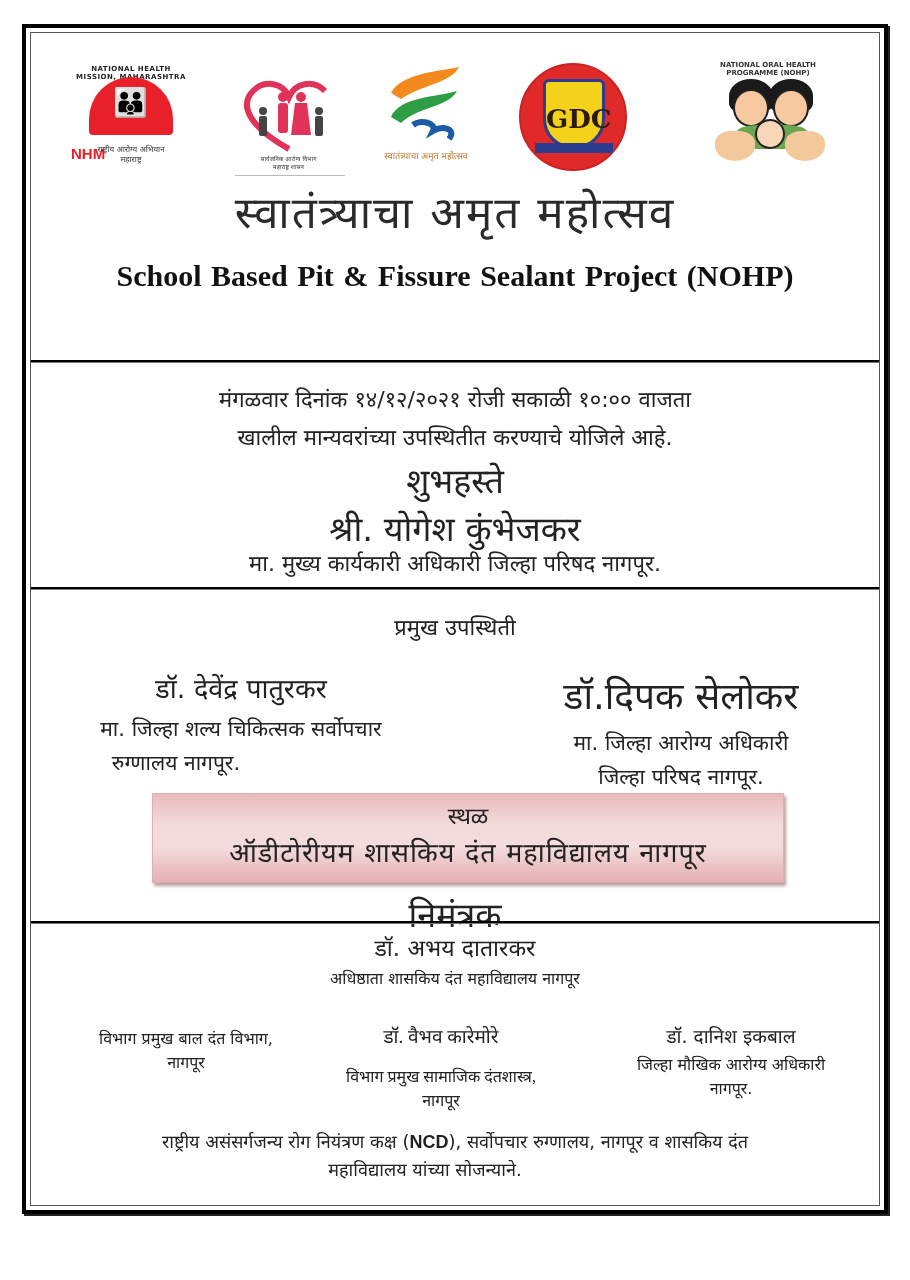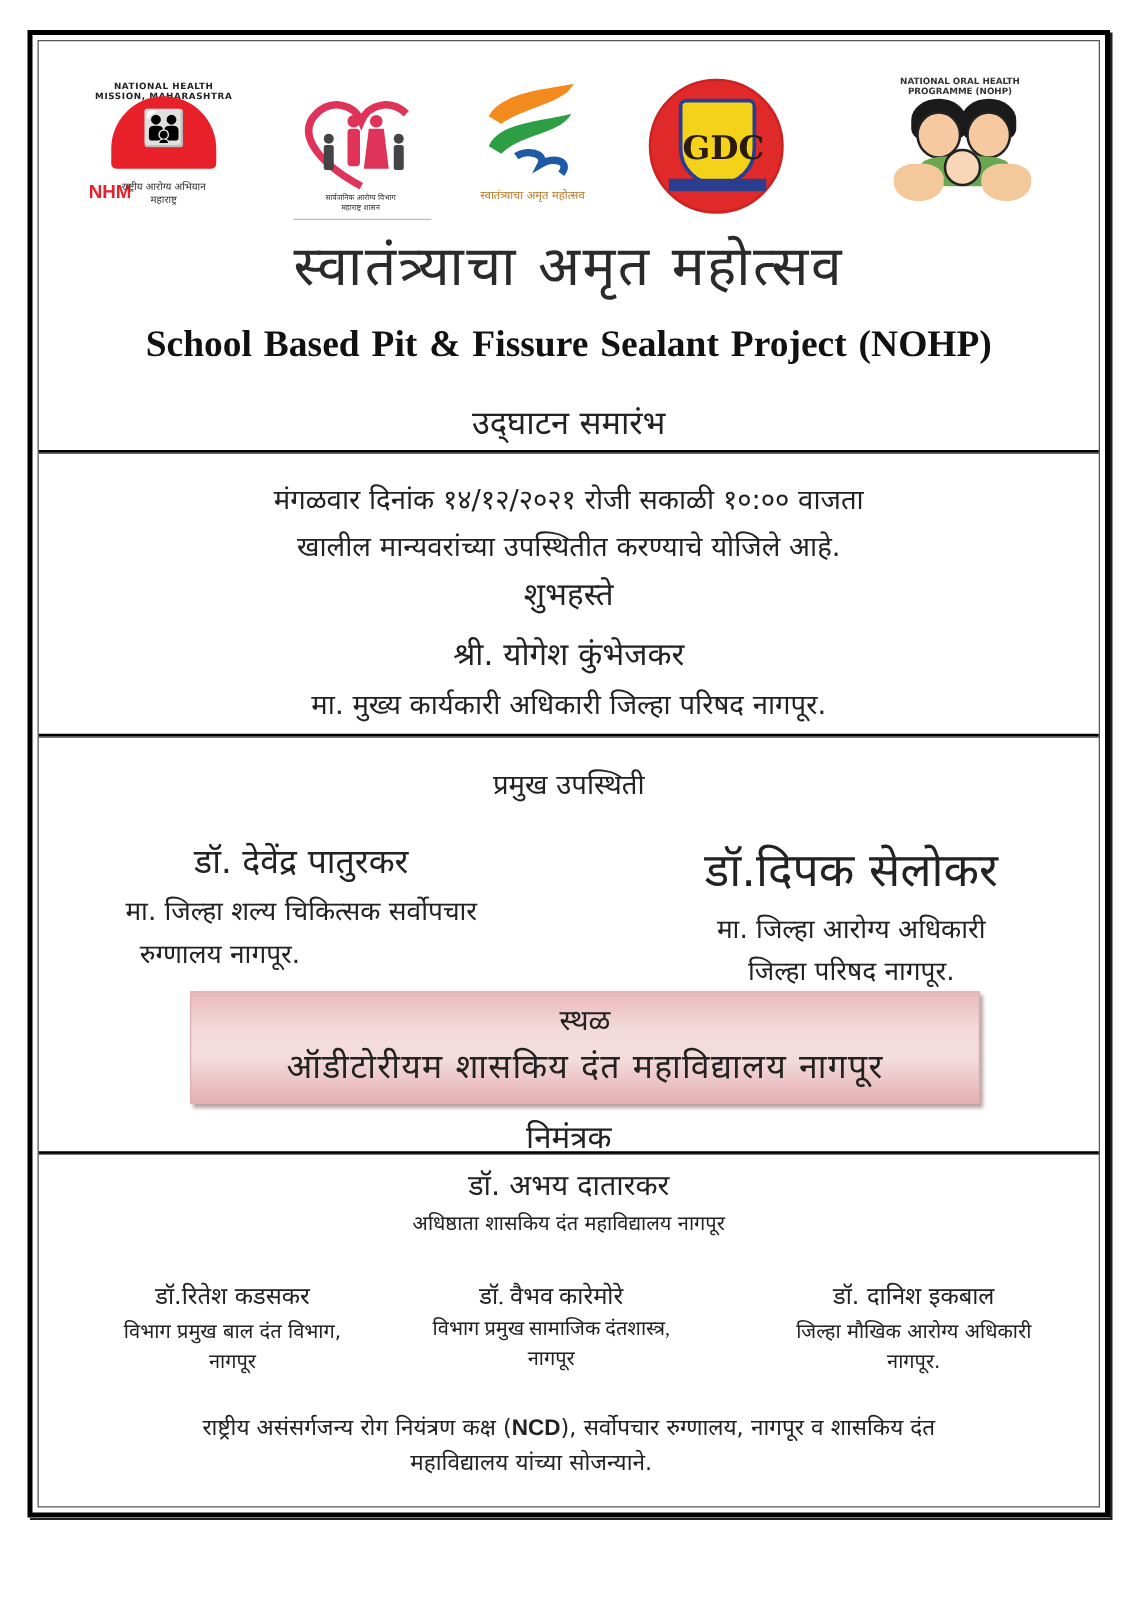--- a/index.html
+++ b/index.html
@@ -49,21 +49,21 @@
     .nohp .hair { position: absolute; border-radius: 50% 50% 30% 30%; background: #1a1a1a; }
     .nohp .hand { position: absolute; background: #f3c99c; border-radius: 40% 40% 50% 50%; }
     .nohp .shirt { position: absolute; background: #6aa84f; border-radius: 30%; }
 
     .title-hi { top: 148px; width: 100%; text-align: center; font-family: "DejaVu Serif", serif; font-size: 44px; color: #2a2a2a; letter-spacing: 2px; }
     .title-en { top: 226px; width: 100%; text-align: center; font-family: Liberation Serif, serif; font-weight: bold; font-size: 30px; color: #111; word-spacing: 2px; }
     .title-sub { top: 286px; width: 100%; text-align: center; font-size: 26px; color: #222; }
 
     .center-line { position: absolute; left: 0; right: 0; text-align: center; color: #222; }
     .f24 { font-size: 22px; }
-    .f26 { font-size: 25px; }
+    .f26 { font-size: 34px; }
 
     .col { position: absolute; text-align: center; color: #222; }
 
     .venue-box {
       position: absolute; left: 121px; top: 760px; width: 632px; height: 90px;
       background: linear-gradient(180deg, #eab9bb 0%, #f3dadb 35%, #f4dcdd 60%, #e4aeb0 100%);
       box-shadow: 2px 3px 3px #b9a0a0, inset 0 0 0 1px #dcb0b2;
     }
     .venue-label { position: absolute; left: 0; right: 0; top: 6px; text-align: center; font-size: 23px; color: #222; }
     .venue-name { position: absolute; left: 0; right: 0; top: 40px; text-align: center; font-size: 27px; color: #222; letter-spacing: 1px; }
@@ -134,21 +134,20 @@
           <div class="face" style="left:70px;top:28px;width:36px;height:38px;"></div>
           <div class="shirt" style="left:34px;top:64px;width:70px;height:24px;"></div>
           <div class="face" style="left:52px;top:58px;width:30px;height:30px;background:#f8d6b8;"></div>
           <div class="hand" style="left:12px;top:70px;width:40px;height:30px;"></div>
           <div class="hand" style="left:82px;top:70px;width:40px;height:30px;"></div>
         </div>
       </div>
 
       <div class="section title-hi">स्वातंत्र्याचा  अमृत  महोत्सव</div>
       <div class="section title-en">School  Based Pit &amp; Fissure Sealant  Project (NOHP)</div>
-      <div class="section title-sub">उद्‌घाटन समारंभ</div>
 
       <div class="divider" style="top:327px;"></div>
 
       <div class="center-line f24" style="top:350px;">मंगळवार दिनांक १४/१२/२०२१ रोजी सकाळी  १०:०० वाजता</div>
       <div class="center-line f24" style="top:388px;">खालील मान्यवरांच्या उपस्थितीत करण्याचे योजिले आहे.</div>
       <div class="center-line f26" style="top:424px;">शुभहस्ते</div>
       <div class="center-line f26" style="top:472px;">श्री. योगेश कुंभेजकर</div>
       <div class="center-line f24" style="top:514px;">मा. मुख्य कार्यकारी अधिकारी जिल्हा परिषद नागपूर.</div>
 
       <div class="divider" style="top:554px;"></div>
@@ -172,27 +171,26 @@
       </div>
 
       <div class="center-line f26" style="top:858px;">निमंत्रक</div>
 
       <div class="divider" style="top:888px;"></div>
 
       <div class="center-line" style="top:898px;font-size:23px;">डॉ. अभय दातारकर</div>
       <div class="center-line" style="top:934px;font-size:16px;">अधिष्ठाता शासकिय दंत महाविद्यालय नागपूर</div>
 
       <div class="col" style="left:30px;width:250px;top:990px;">
-        <div style="font-size:19px;">डॉ.रितेश कडसकर</div>
         <div style="font-size:16px;margin-top:4px;">विभाग प्रमुख बाल दंत विभाग,</div>
         <div style="font-size:16px;margin-top:2px;">नागपूर</div>
       </div>
       <div class="col" style="left:280px;width:260px;top:990px;font-family:Liberation Serif, serif;">
         <div style="font-size:19px;">डॉ. वैभव कारेमोरे</div>
-        <div style="font-size:16px;margin-top:2px;">विभाग प्रमुख सामाजिक दंतशास्त्र,</div>
+        <div style="font-size:16px;margin-top:16px;">विभाग प्रमुख सामाजिक दंतशास्त्र,</div>
         <div style="font-size:16px;margin-top:2px;">नागपूर</div>
       </div>
       <div class="col" style="left:570px;width:260px;top:990px;">
         <div style="font-size:19px;">डॉ. दानिश इकबाल</div>
         <div style="font-size:16px;margin-top:4px;">जिल्हा मौखिक आरोग्य अधिकारी</div>
         <div style="font-size:16px;margin-top:2px;">नागपूर.</div>
       </div>
 
       <div class="center-line" style="top:1096px;font-size:18px;">
         <span>राष्ट्रीय असंसर्गजन्य रोग नियंत्रण कक्ष (</span><b style="font-family:'Liberation Sans',sans-serif;">NCD</b><span>), सर्वोपचार रुग्णालय, नागपूर व शासकिय दंत</span>

